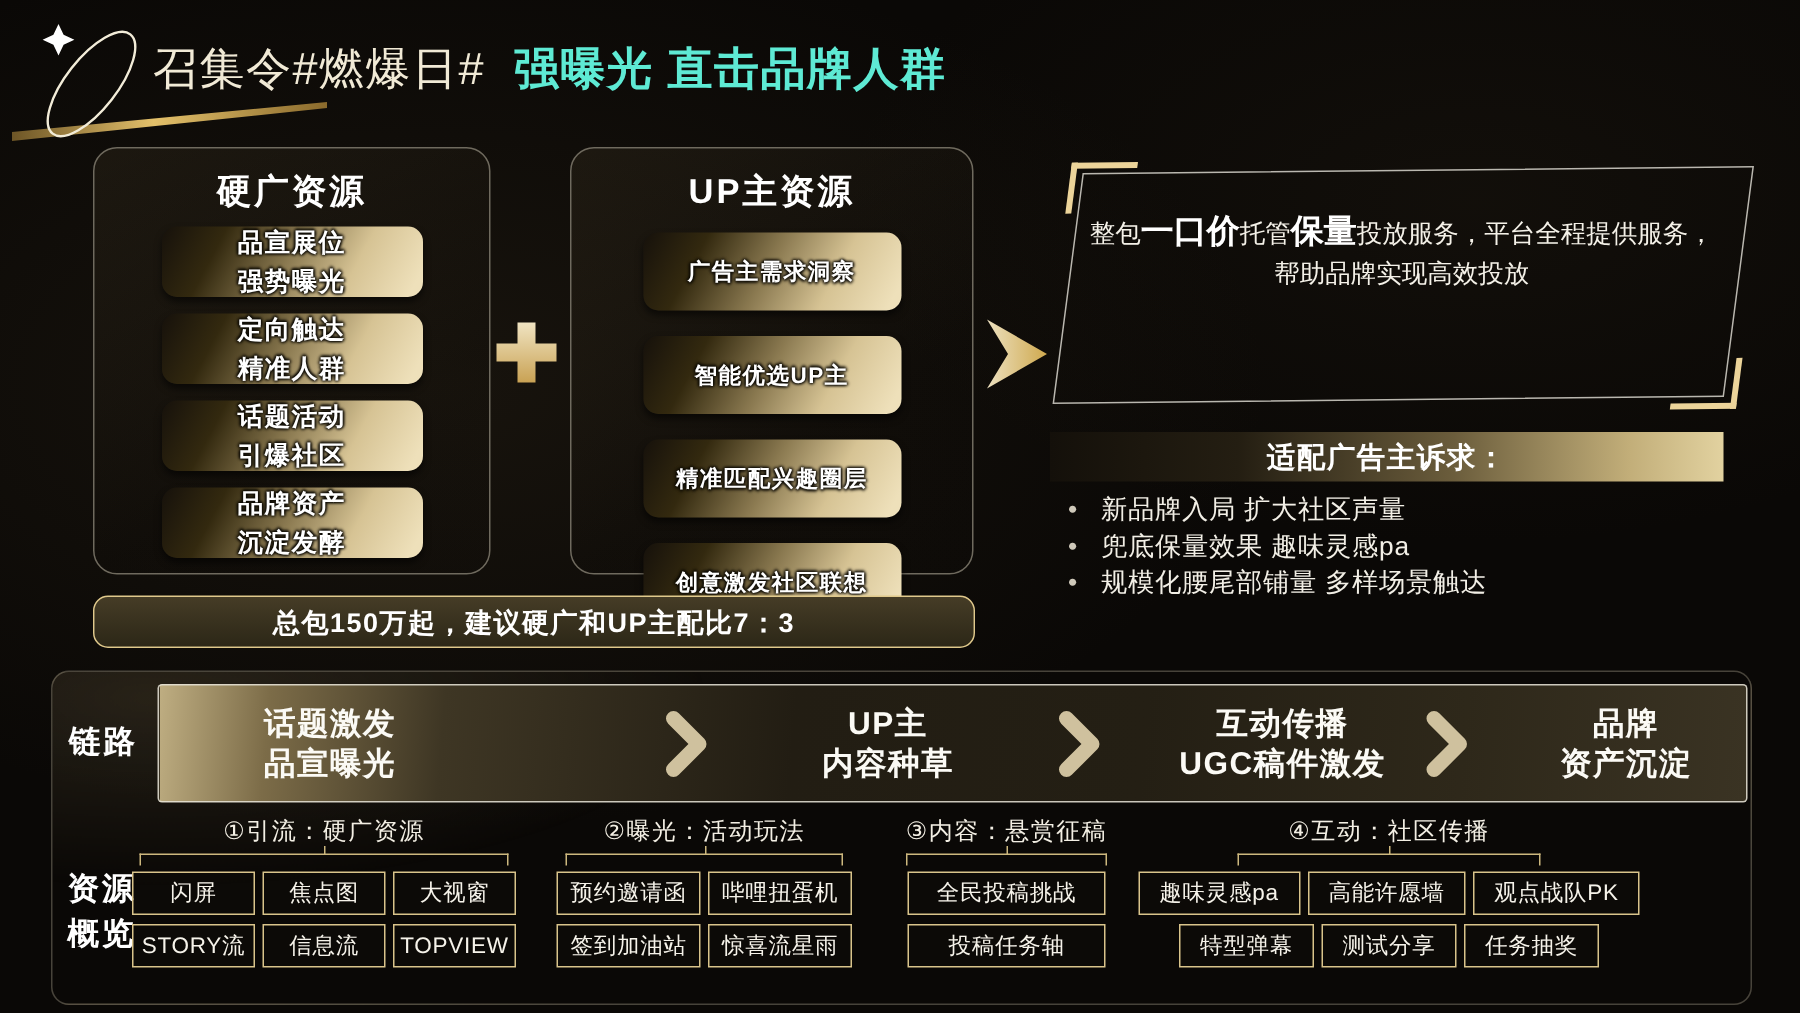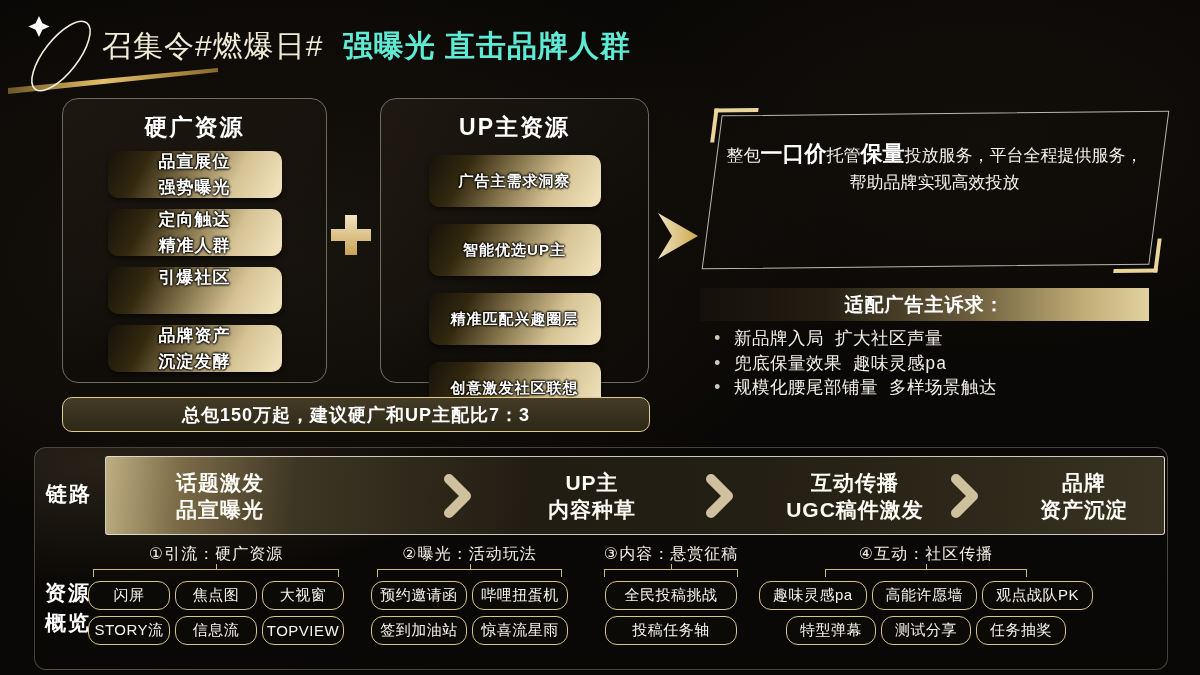--- a/index.html
+++ b/index.html
@@ -52,21 +52,21 @@
   #adv-title{font-size:23px;font-weight:700;letter-spacing:1px;}
   #adv-text{margin-top:27px;padding:0 12px;text-align:center;font-size:17px;line-height:27px;color:#f4f1e8;}
   #adv-text .em{font-size:22px;font-weight:800;color:#fff;}
 
   
   #demand-banner{left:700px;top:288px;width:449px;height:33px;
     background:linear-gradient(90deg,#14100a 0%,#241e12 28%,#6b5d3c 60%,#c2ae79 86%,#e2d2a0 100%);
     display:flex;align-items:center;justify-content:center;font-size:19px;font-weight:700;letter-spacing:1px;}
   #demand-list{left:704px;top:327px;width:470px;list-style:none;margin:0;padding:0;
     font-size:17.5px;line-height:24.5px;color:#f2efe6;letter-spacing:0.5px;}
-  #demand-list li{padding-left:30px;position:relative;font-family:Liberation Mono, monospace;}
+  #demand-list li{padding-left:30px;position:relative;}
   #demand-list li::before{content:"•";position:absolute;left:8px;color:#cfc9ba;}
 
   
   #package-bar{left:62px;top:397px;width:586px;height:33px;border:1.5px solid #e0c98c;border-radius:10px;
     background:linear-gradient(180deg,#453c26,#2c2717);
     display:flex;align-items:center;justify-content:center;font-size:18px;font-weight:700;letter-spacing:1px;}
 
   
   #bottom-panel{left:34px;top:447px;width:1132px;height:221px;border:1px solid rgba(216,206,178,0.30);
     border-radius:12px;
@@ -84,21 +84,21 @@
   #resource-label{position:absolute;left:10px;top:130px;font-size:21px;font-weight:700;line-height:30px;letter-spacing:2px;}
 
   .rgroup{position:absolute;top:96px;}
   .g1{left:52px;width:258px;} .g2{left:336px;width:197px;} .g3{left:563px;width:146px;} .g4{left:748px;width:286px;}
   .gtitle{text-align:center;font-size:16px;color:#f3efe4;margin-bottom:4px;white-space:nowrap;letter-spacing:1px;}
   .bracket{height:7px;border-top:1px solid #cdb87e;border-left:1px solid #cdb87e;border-right:1px solid #cdb87e;
     position:relative;margin:0 6px 4px;}
   .bracket::before{content:"";position:absolute;left:50%;top:-6px;width:1px;height:6px;background:#cdb87e;}
   .g4 .bracket{margin:0 42px 4px;}
   .rrow{display:flex;justify-content:center;gap:5px;margin-bottom:6px;}
-  .rbtn{height:29px;border:1.5px solid #d9c48b;border-radius:12px;background:rgba(14,11,7,0.5);
+  .rbtn{height:29px;border:1.5px solid #d9c48b;border-radius:0;background:rgba(14,11,7,0.5);
     color:#f6f3ea;font-size:15px;display:flex;align-items:center;justify-content:center;
     white-space:nowrap;box-sizing:border-box;letter-spacing:0.5px;}
   .g1 .rbtn{width:82px;} .g2 .rbtn{width:96px;} .g3 .rbtn{width:132px;} .g4 .rbtn{padding:0 13px;}
 </style>
 </head>
 <body>
 
 <div class="abs" id="comet-icon">
   <svg width="225" height="96" viewBox="0 0 225 96">
     <defs>
@@ -123,20 +123,21 @@
   <div class="pill-stack" id="hard-pills">
       <div class="pill pill-a">
         <div>品宣展位</div>
         <div>强势曝光</div>
       </div>
       <div class="pill pill-a">
         <div>定向触达</div>
         <div>精准人群</div>
       </div>
       <div class="pill pill-a">
+        <div>话题活动</div>
         <div>引爆社区</div>
       </div>
       <div class="pill pill-a">
         <div>品牌资产</div>
         <div>沉淀发酵</div>
       </div>
     </div>
 </div>
 
 <div class="abs" id="plus-icon">

